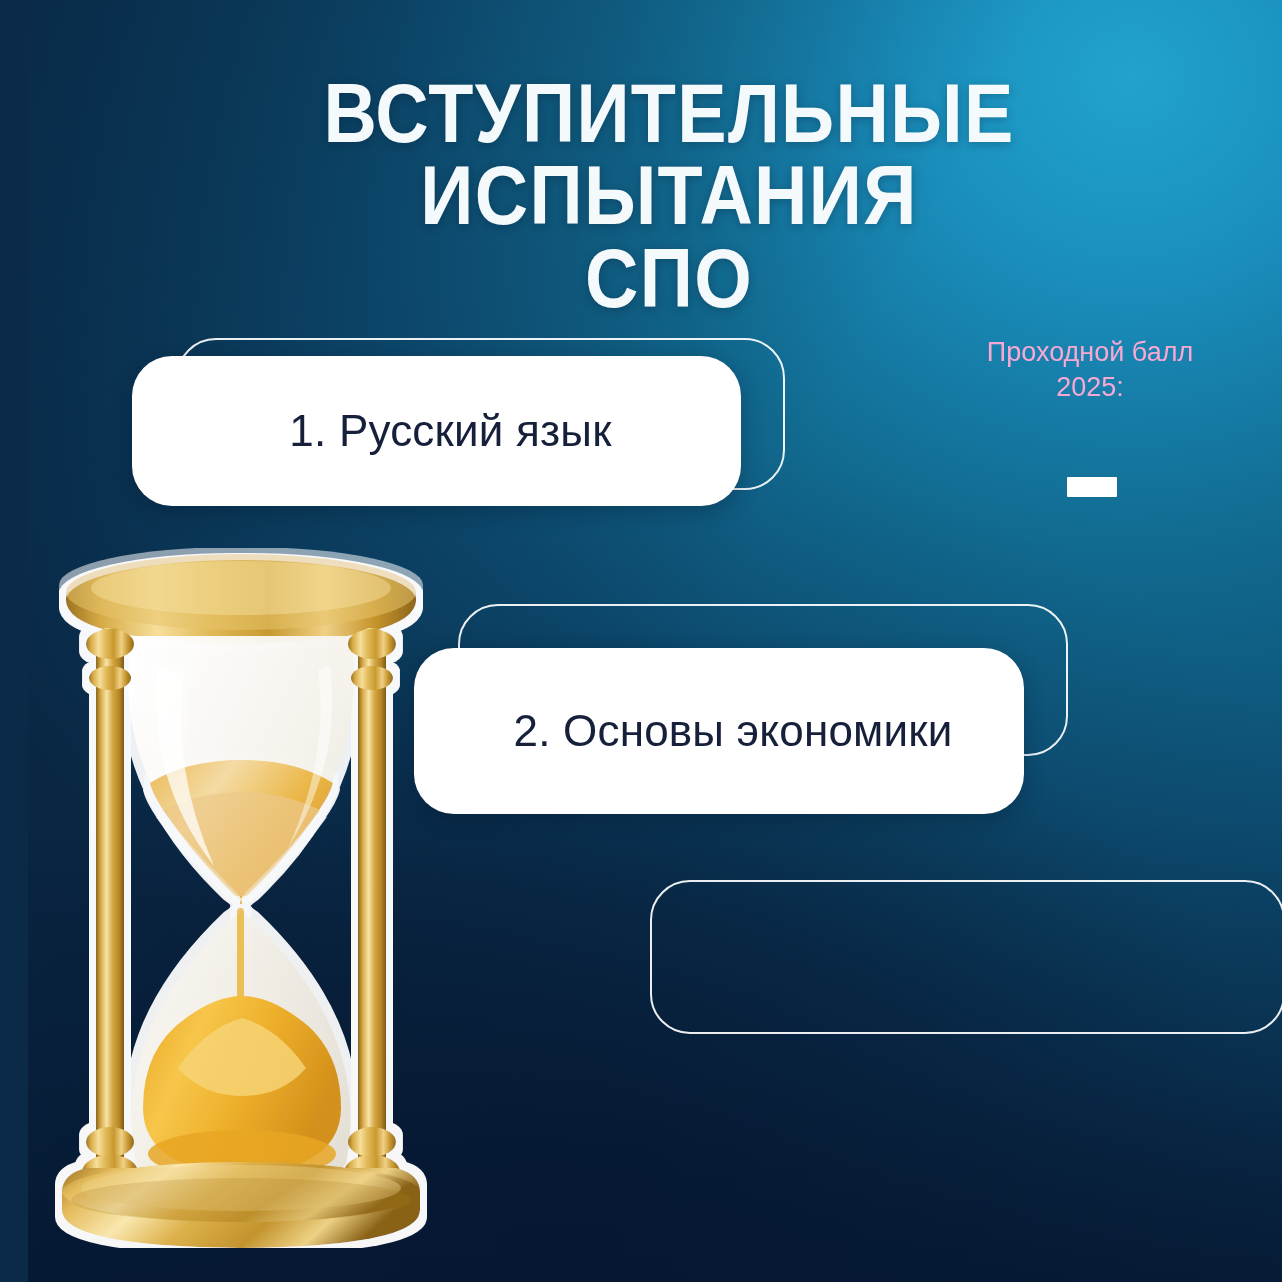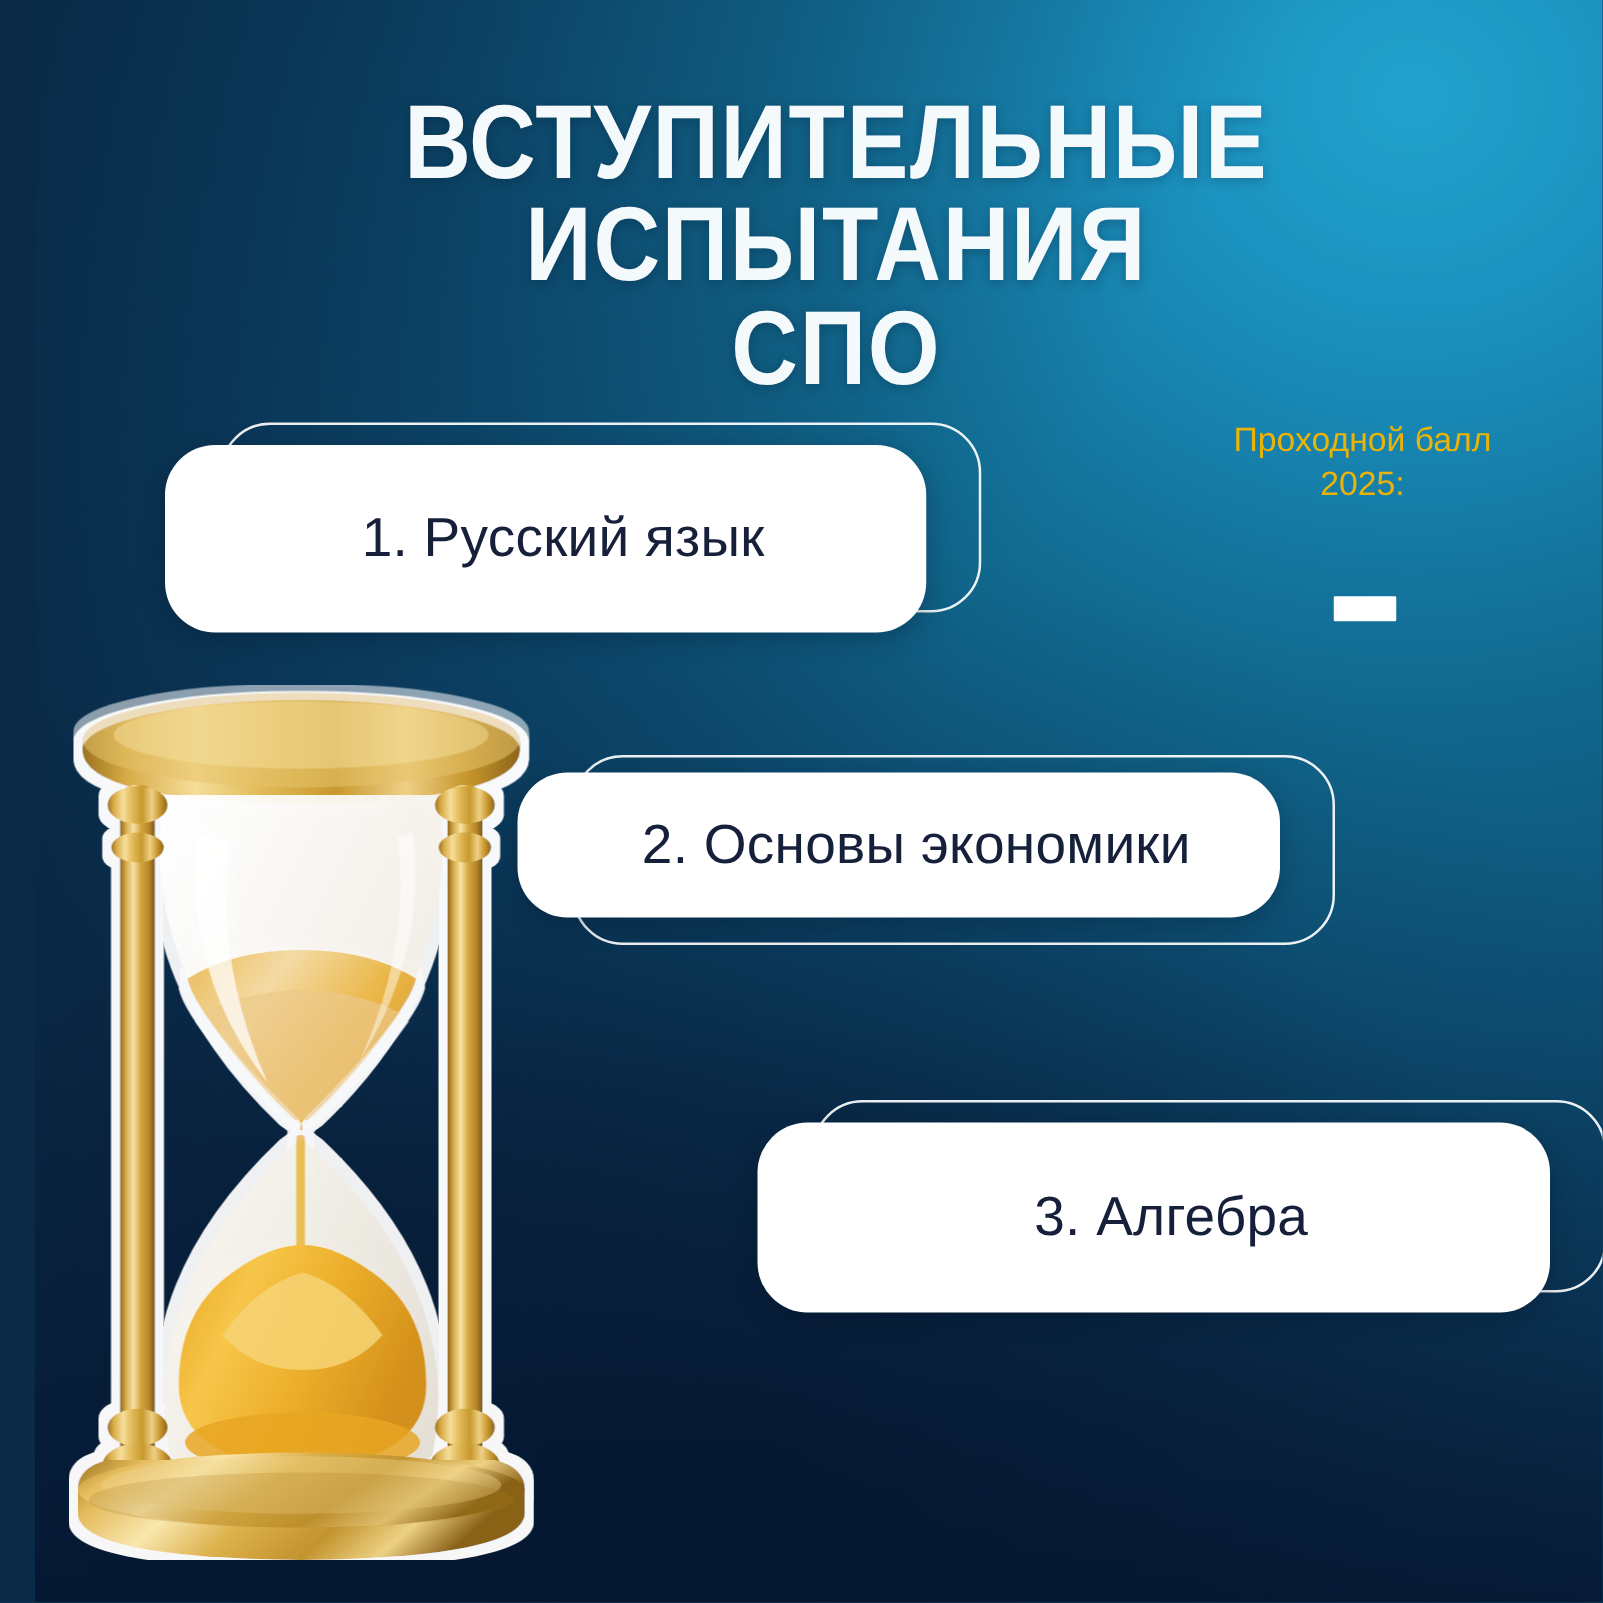--- a/index.html
+++ b/index.html
@@ -65,21 +65,21 @@
     text-shadow: 0 2px 10px rgba(4,20,40,0.28);
   }
 
   
   .score-note {
     position: absolute;
     left: 920px;
     top: 335px;
     width: 284px;
     text-align: center;
-    color: #eab308;
+    color: #f9a8d4;
     font-size: 27px;
     line-height: 1.28;
     white-space: pre-line;
   }
   .score-dash {
     position: absolute;
     left: 1039px;
     top: 477px;
     width: 50px;
     height: 20px;
@@ -117,21 +117,21 @@
     letter-spacing: 0.2px;
     white-space: nowrap;
   }
 
   
   #group-1 { left: 0; top: 0; width: 1282px; height: 1282px; }
   #outline-1 { left: 148px; top: 338px; width: 609px; height: 152px; }
   #solid-1   { left: 104px; top: 356px; width: 609px; height: 150px; }
 
   #outline-2 { left: 430px; top: 604px; width: 610px; height: 152px; }
-  #solid-2   { left: 386px; top: 618px; width: 610px; height: 116px; }
+  #solid-2   { left: 386px; top: 648px; width: 610px; height: 166px; }
 
   #outline-3 { left: 622px; top: 880px; width: 635px; height: 154px; }
   #solid-3   { left: 578px; top: 898px; width: 634px; height: 152px; }
 
   
   .hourglass {
     position: absolute;
     left: 18px;
     top: 548px;
     width: 390px;
@@ -162,23 +162,20 @@
     <div id="solid-1" class="card-solid">
       <span class="card-label">1. Русский язык</span>
     </div>
 
     <div id="outline-2" class="card-outline"></div>
     <div id="solid-2" class="card-solid">
       <span class="card-label">2. Основы экономики</span>
     </div>
 
     <div id="outline-3" class="card-outline"></div>
-    <div id="solid-3" class="card-solid">
-      <span class="card-label">3. Алгебра</span>
-    </div>
 
   </div>
 
   <div class="hourglass">
     <svg class="hg-svg" viewBox="0 0 390 700" xmlns="http://www.w3.org/2000/svg" aria-hidden="true">
       <defs>
         <linearGradient id="goldH" x1="0" y1="0" x2="1" y2="0">
           <stop offset="0%" stop-color="#9d7320"></stop>
           <stop offset="10%" stop-color="#d7ab46"></stop>
           <stop offset="26%" stop-color="#f6de9a"></stop>

